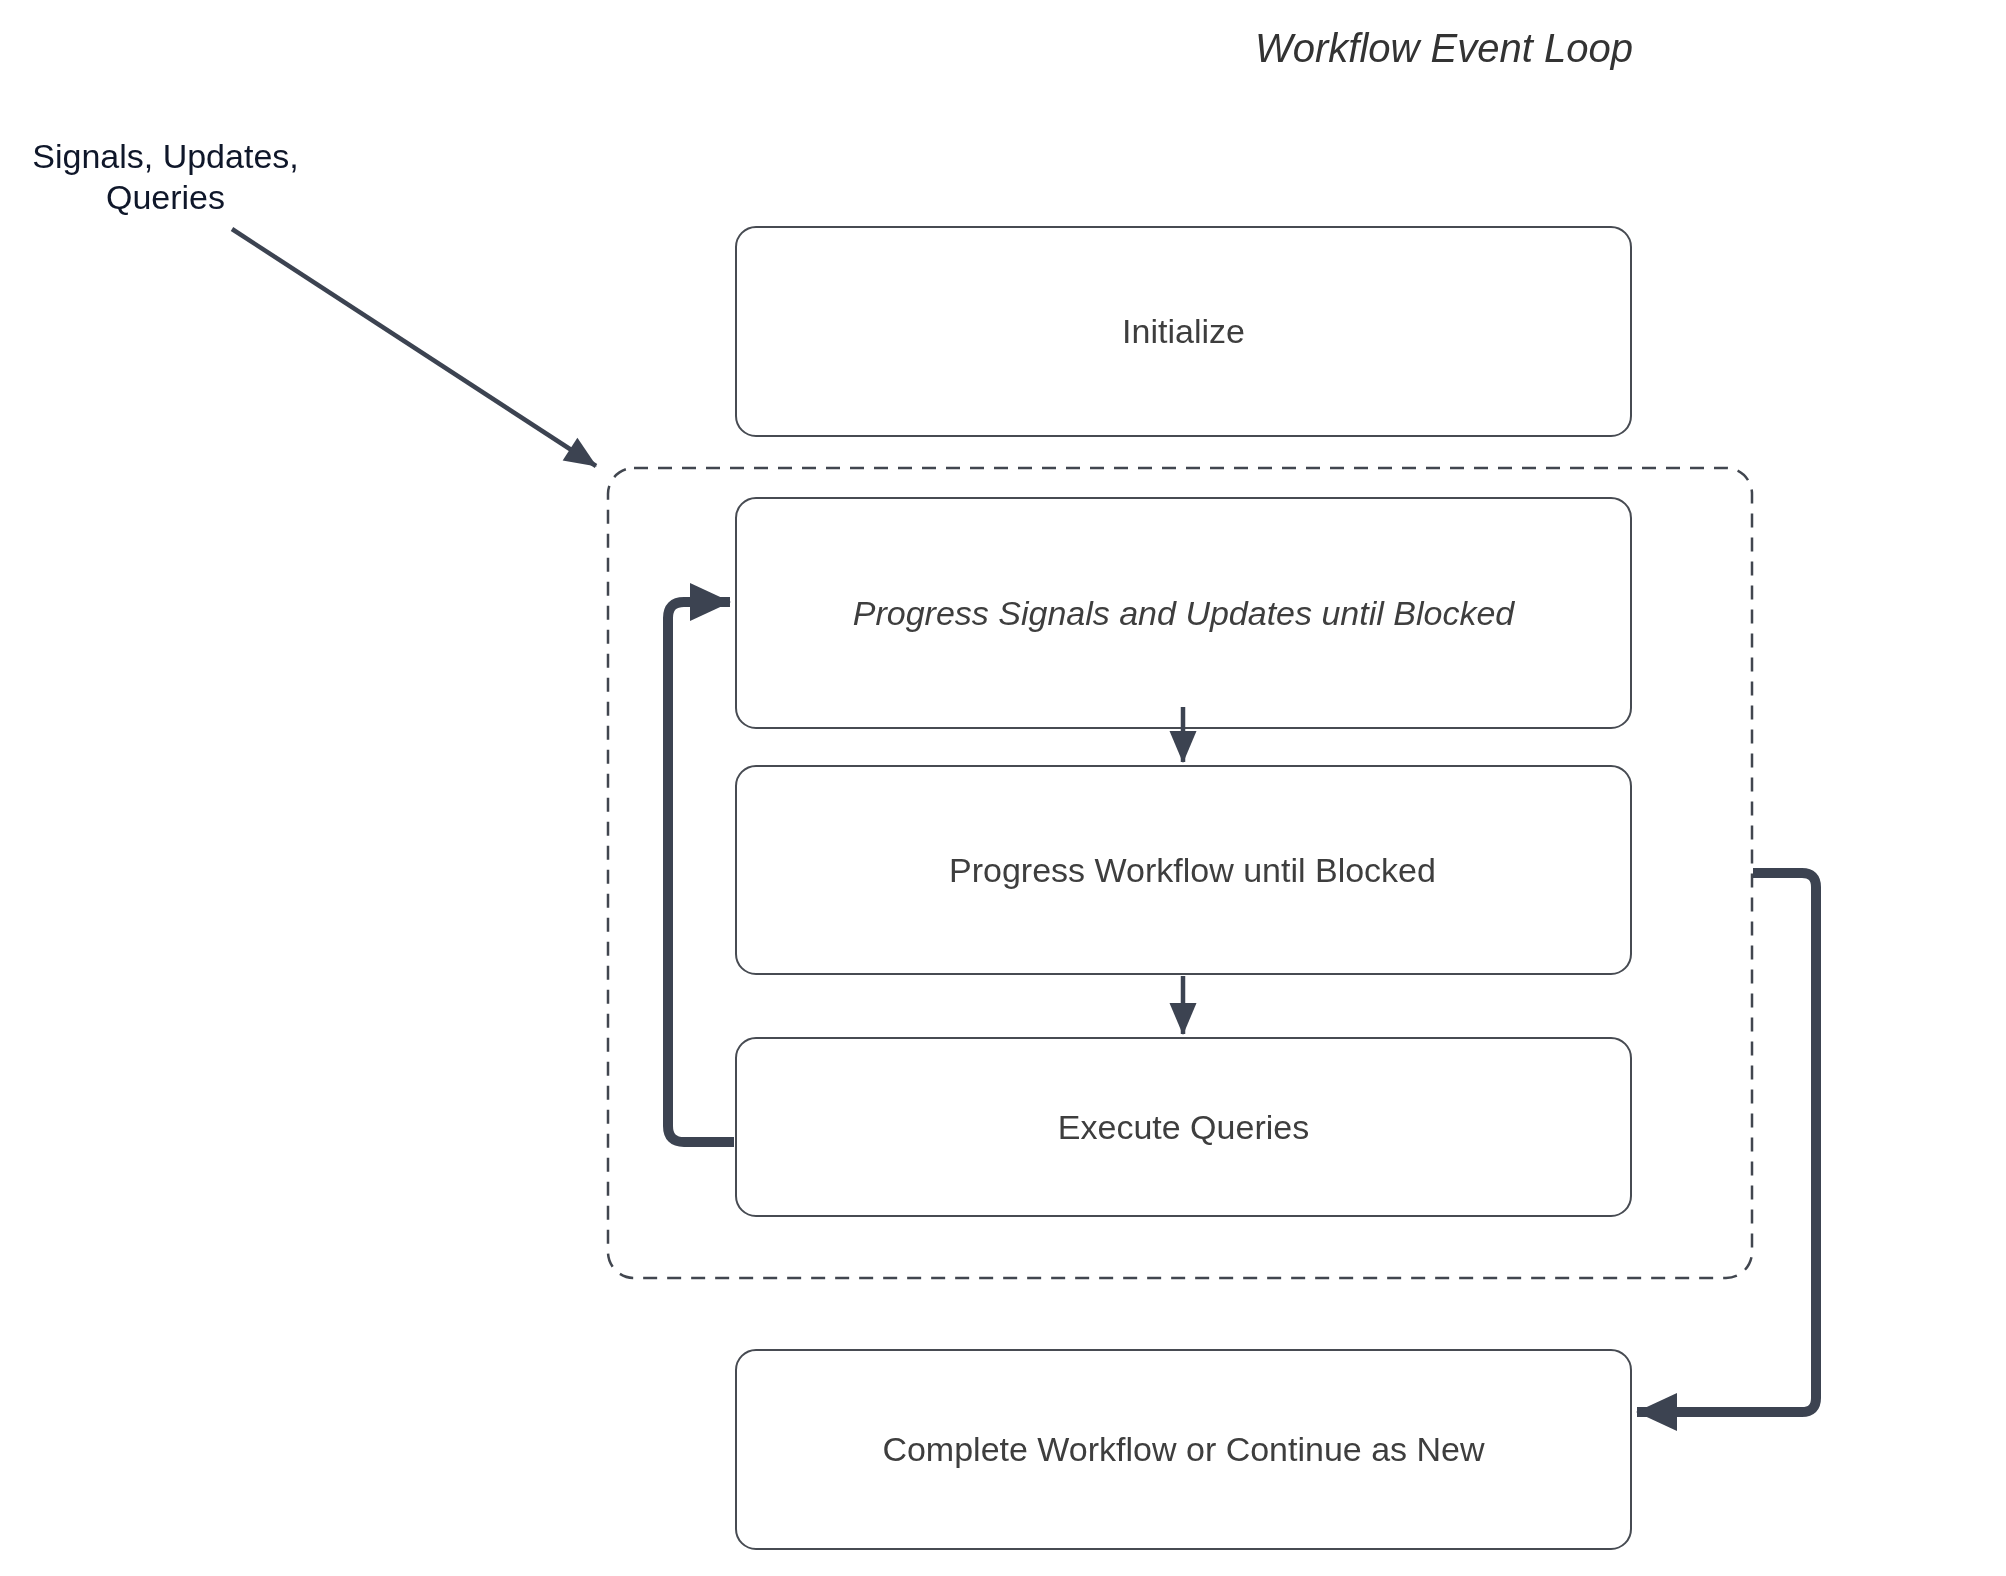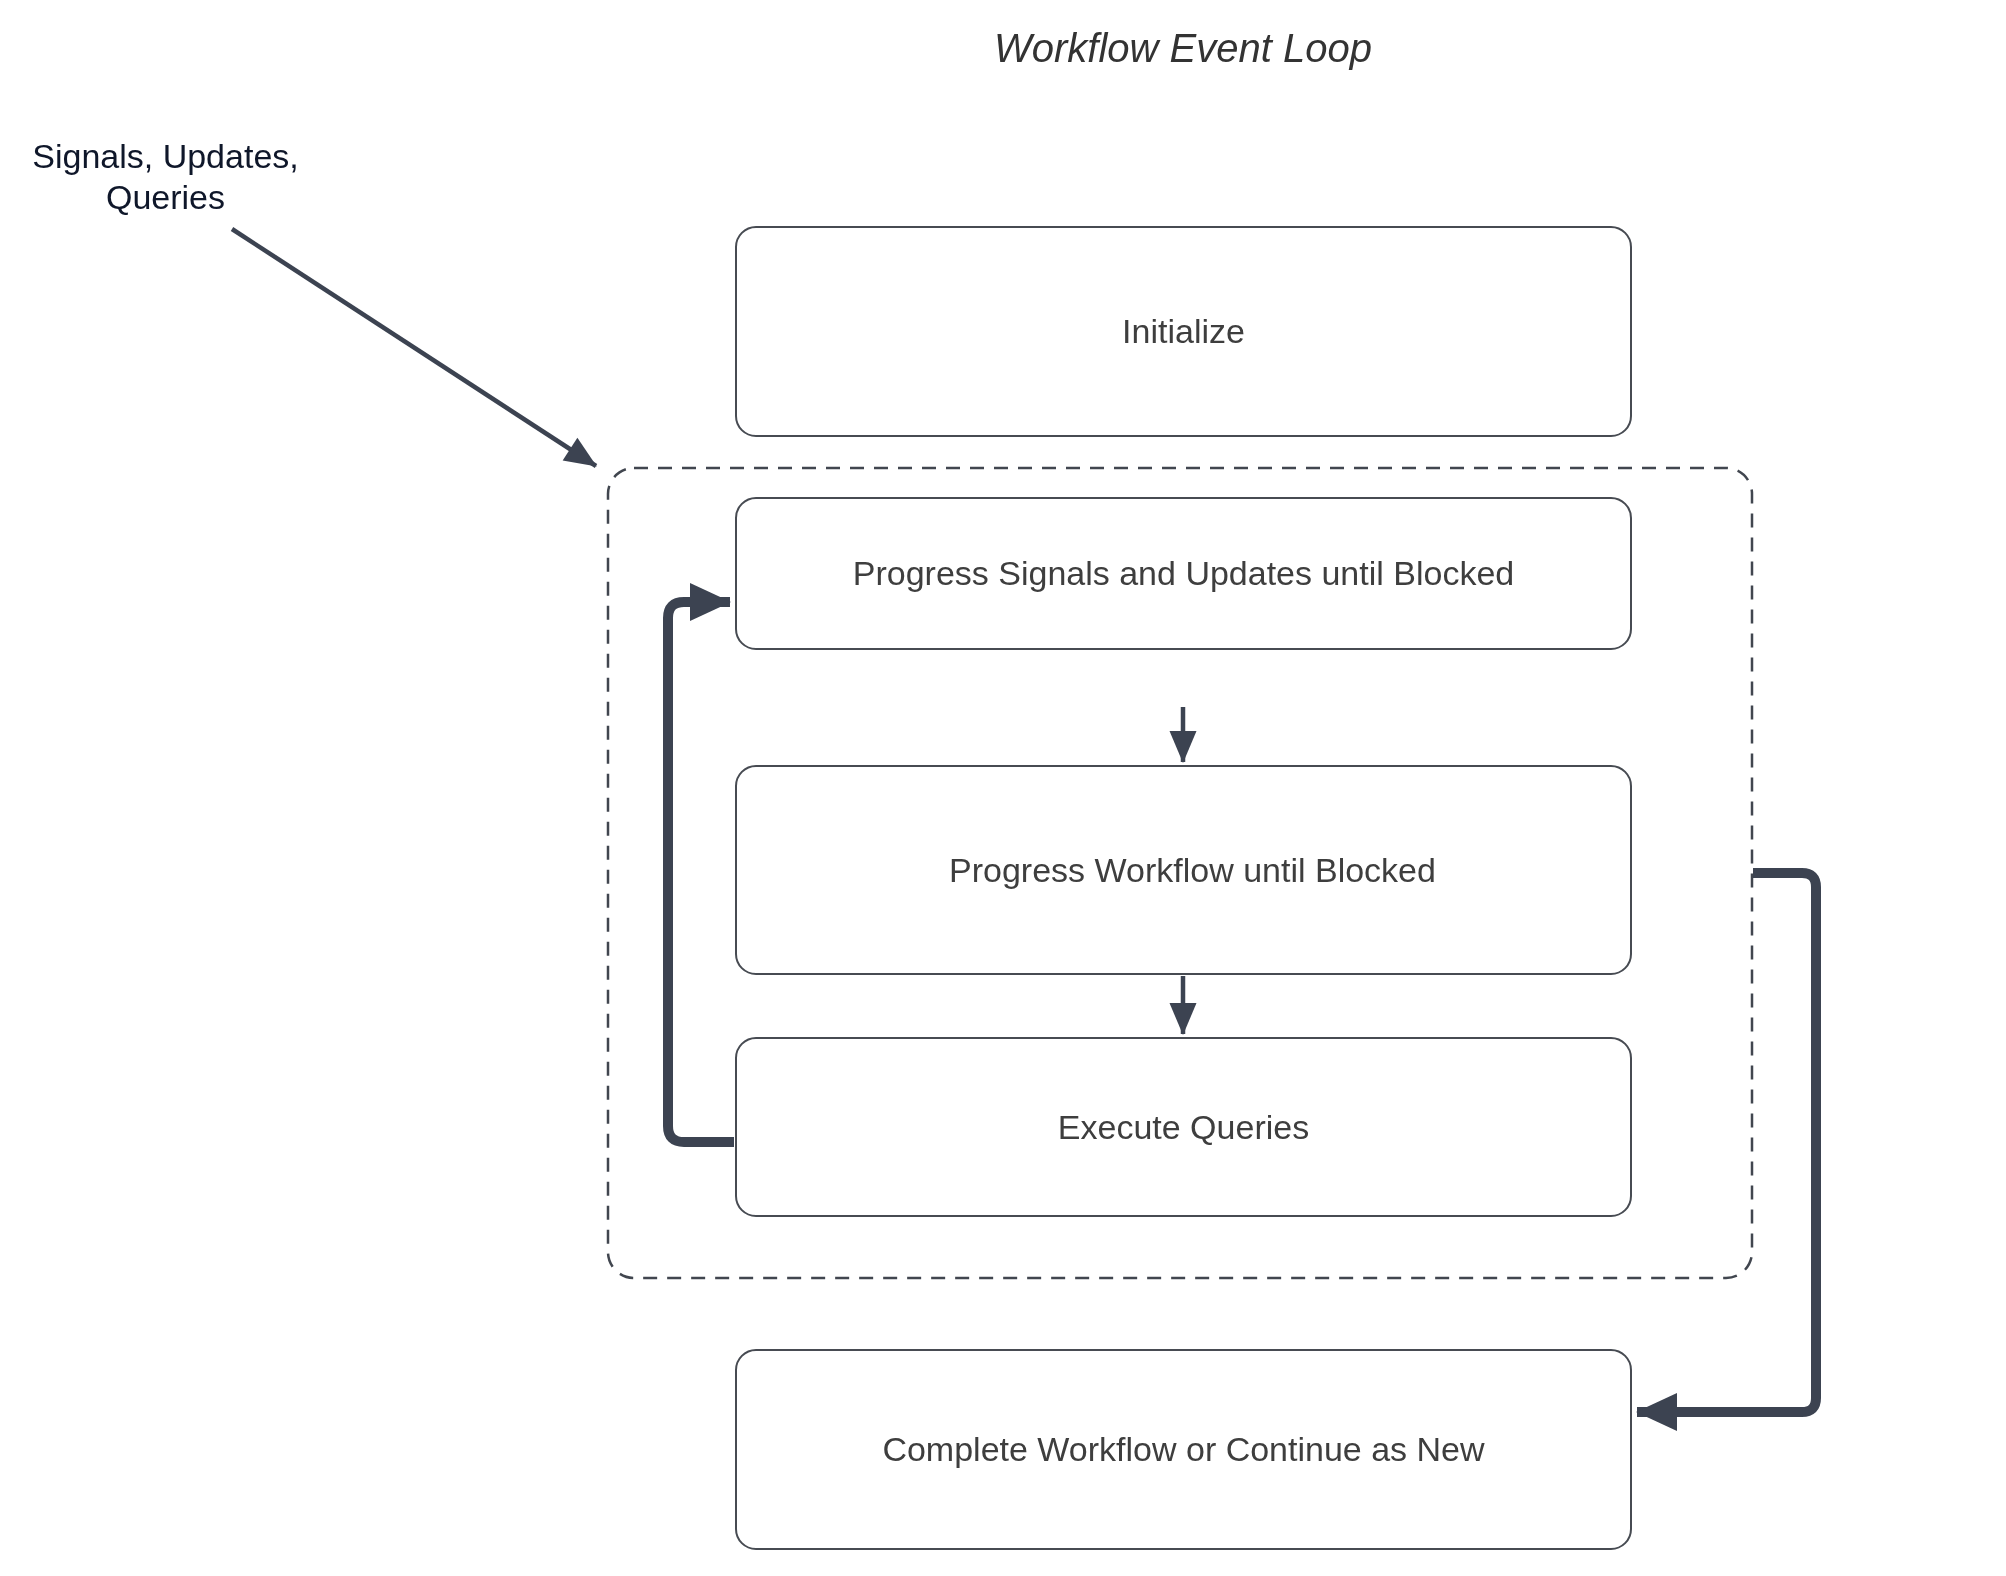--- a/index.html
+++ b/index.html
@@ -2,36 +2,36 @@
 <html><head>
 <meta charset="utf-8">
 <style>
   html,body{margin:0;padding:0;}
   body{
     width:2006px;height:1576px;position:relative;background:#ffffff;
     font-family:"Liberation Sans", sans-serif;overflow:hidden;
   }
   .title{
     position:absolute;left:733px;top:26px;width:900px;
-    text-align:center;font-style:italic;font-size:40px;color:#333333;
+    text-align:right;font-style:italic;font-size:40px;color:#333333;
   }
   .annotation{
     position:absolute;left:28px;top:136px;width:275px;
     text-align:center;font-size:34px;line-height:41px;color:#0f172a;
     white-space:pre-line;
   }
   .node{
     position:absolute;left:735px;width:897px;
     background:#ffffff;border:2.5px solid #474b52;border-radius:21px;
     display:flex;align-items:center;justify-content:center;
     font-size:34px;color:#3e3e3e;text-align:center;
     box-sizing:border-box;z-index:2;
   }
   .node-initialize        {top:226px;height:211px;}
-  .node-progress-signals  {top:497px;height:153px;}
+  .node-progress-signals  {top:497px;height:232px;font-style:italic;}
   .node-progress-workflow {top:765px;height:210px;padding-left:18px;}
   .node-execute-queries   {top:1037px;height:180px;}
   .node-complete-workflow {top:1309px;height:201px;margin-top:40px;}
   .edge-layer{
     position:absolute;left:0;top:0;width:2006px;height:1576px;
     z-index:3;pointer-events:none;
   }
 </style>
 </head>
 <body>

